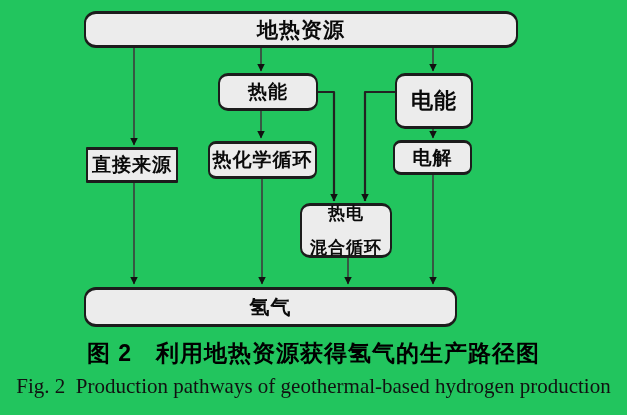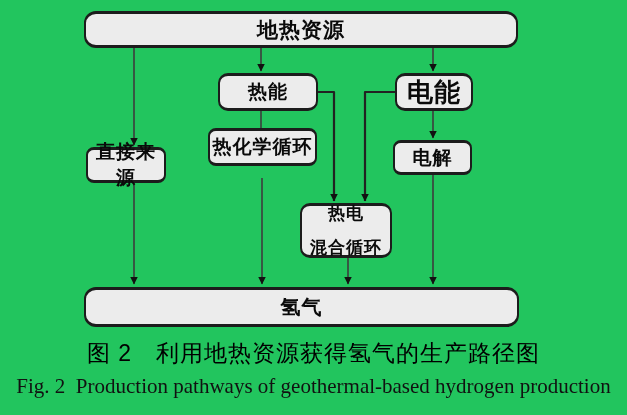--- a/index.html
+++ b/index.html
@@ -22,29 +22,29 @@
     border-bottom-width:3px;
     border-radius:10px;
     display:flex;align-items:center;justify-content:center;
     color:#0a0a0a;
     font-weight:bold;
     text-align:center;
     letter-spacing:1px;
   }
   .node-geothermal{left:84px;top:11px;width:434px;height:37px;font-size:21px;border-radius:12px;}
   .node-thermal{left:218px;top:73px;width:100px;height:38px;font-size:19px;}
-  .node-electric{left:395px;top:73px;width:78px;height:38px;font-size:26px;text-align:right;}
-  .node-direct{left:86px;top:147px;width:80px;height:36px;font-size:19px;border-radius:8px;}
-  .node-thermochemical{left:208px;top:128px;width:109px;height:38px;font-size:19px;border-radius:8px;}
+  .node-electric{left:395px;top:73px;width:78px;height:56px;font-size:22px;text-align:right;}
+  .node-direct{left:86px;top:147px;width:92px;height:36px;font-size:19px;border-radius:1px;}
+  .node-thermochemical{left:208px;top:141px;width:109px;height:38px;font-size:19px;border-radius:8px;}
   .node-electrolysis{left:393px;top:140px;width:79px;height:35px;font-size:19px;border-radius:8px;text-align:right;}
   .node-hybrid{left:300px;top:203px;width:92px;height:55px;font-size:17px;line-height:34px;white-space:pre-line;}
-  .node-hydrogen{left:84px;top:287px;width:435px;height:40px;font-size:20px;border-radius:12px;}
+  .node-hydrogen{left:84px;top:287px;width:373px;height:40px;font-size:20px;border-radius:12px;}
   .caption-zh{
     position:absolute;left:0;top:338px;width:627px;
-    text-align:center;font-size:23px;font-weight:normal;color:#000;
+    text-align:center;font-size:23px;font-weight:bold;color:#000;
     letter-spacing:1px;white-space:pre;
   }
   .caption-en{
     position:absolute;left:0;top:374px;width:627px;
     text-align:center;font-size:21px;color:#111;
     font-family:"Liberation Serif","DejaVu Serif",serif;
     white-space:pre;
   }
 </style>
 </head>

